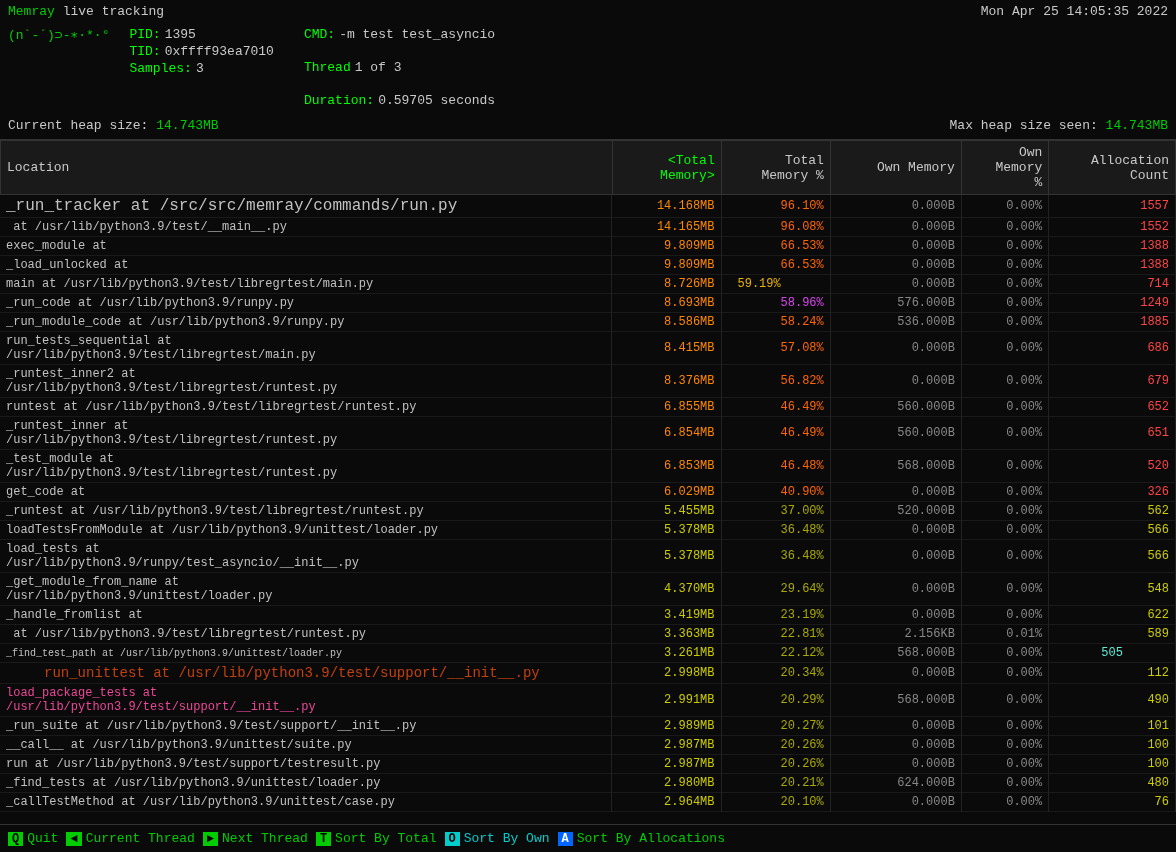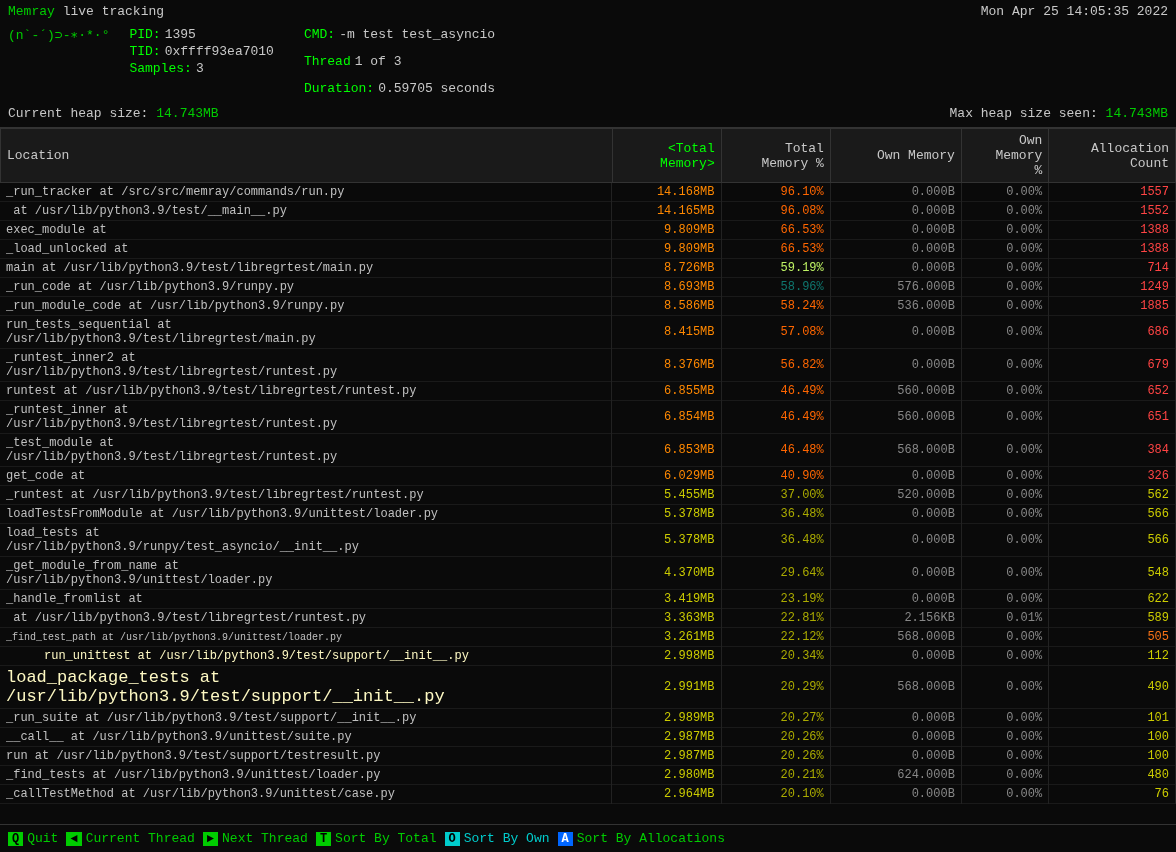--- a/index.html
+++ b/index.html
@@ -38,21 +38,21 @@
       flex-direction: column;
       gap: 2px;
       margin-right: 30px;
     }
     .pid-info .label { color: #00ff00; }
     .pid-info .value { color: #c8c8c8; }
     .pid-row { display: flex; gap: 4px; }
     .cmd-info {
       display: flex;
       flex-direction: column;
-      gap: 12px;
+      gap: 18px;
     }
     .cmd-info .label { color: #00ff00; }
     .cmd-info .value { color: #c8c8c8; }
     .memory-box {
       border: 1px solid #a0a000;
       color: #a0a000;
       padding: 4px 8px;
       margin-left: auto;
       width: 200px;
       min-height: 70px;
@@ -255,21 +255,21 @@
       <colgroup>
         <col style="width:560px">
         <col style="width:100px">
         <col style="width:100px">
         <col style="width:120px">
         <col style="width:80px">
         <col style="width:116px">
       </colgroup>
       <tbody id="table-body">
       <tr>
-    <td style="color:#c0c0c0; font-size:12px; white-space:pre-wrap;">_run_tracker at /src/src/memray/commands/run.py</td>
+    <td style="color:#c0c0c0; font-size:16px; white-space:pre-wrap;">_run_tracker at /src/src/memray/commands/run.py</td>
     <td style="text-align:right; color:#ff8800;">14.168MB</td>
     <td style="text-align:right; color:#ff6600;">96.10%</td>
     <td style="text-align:right; color:#888888;">0.000B</td>
     <td style="text-align:right; color:#888888;">0.00%</td>
     <td style="text-align:right; color:#ff4444;">1557</td>
   </tr>
           <tr>
     <td style="color:#c0c0c0; font-size:12px; white-space:pre-wrap;"><module> at /usr/lib/python3.9/test/__main__.py</module></td>
     <td style="text-align:right; color:#ff8800;">14.165MB</td>
     <td style="text-align:right; color:#ff6600;">96.08%</td>
@@ -289,29 +289,29 @@
     <td style="color:#c0c0c0; font-size:12px; white-space:pre-wrap;">_load_unlocked at <frozen importlib._bootstrap=""></frozen></td>
     <td style="text-align:right; color:#ff8800;">9.809MB</td>
     <td style="text-align:right; color:#ff6600;">66.53%</td>
     <td style="text-align:right; color:#888888;">0.000B</td>
     <td style="text-align:right; color:#888888;">0.00%</td>
     <td style="text-align:right; color:#ff4444;">1388</td>
   </tr>
           <tr>
     <td style="color:#c0c0c0; font-size:12px; white-space:pre-wrap;">main at /usr/lib/python3.9/test/libregrtest/main.py</td>
     <td style="text-align:right; color:#ff8800;">8.726MB</td>
-    <td style="text-align:right; color:#bef264;padding-left:16px;">59.19%</td>
+    <td style="text-align:left; color:#eab308;padding-left:16px;">59.19%</td>
     <td style="text-align:right; color:#888888;">0.000B</td>
     <td style="text-align:right; color:#888888;">0.00%</td>
     <td style="text-align:right; color:#ff4444;">714</td>
   </tr>
           <tr>
     <td style="color:#c0c0c0; font-size:12px; white-space:pre-wrap;">_run_code at /usr/lib/python3.9/runpy.py</td>
     <td style="text-align:right; color:#ff8800;">8.693MB</td>
-    <td style="text-align:right; color:#0f766e;padding-left:8px;">58.96%</td>
+    <td style="text-align:right; color:#d946ef;padding-left:8px;">58.96%</td>
     <td style="text-align:right; color:#888888;">576.000B</td>
     <td style="text-align:right; color:#888888;">0.00%</td>
     <td style="text-align:right; color:#ff4444;">1249</td>
   </tr>
           <tr>
     <td style="color:#c0c0c0; font-size:12px; white-space:pre-wrap;">_run_module_code at /usr/lib/python3.9/runpy.py</td>
     <td style="text-align:right; color:#ff8800;">8.586MB</td>
     <td style="text-align:right; color:#ff6600;">58.24%</td>
     <td style="text-align:right; color:#888888;">536.000B</td>
     <td style="text-align:right; color:#888888;">0.00%</td>
@@ -352,21 +352,21 @@
     <td style="text-align:right; color:#888888;">0.00%</td>
     <td style="text-align:right; color:#ff4444;">651</td>
   </tr>
           <tr>
     <td style="color:#c0c0c0; font-size:12px; white-space:pre-wrap;">_test_module at
 /usr/lib/python3.9/test/libregrtest/runtest.py</td>
     <td style="text-align:right; color:#ff8800;">6.853MB</td>
     <td style="text-align:right; color:#ff6600;">46.48%</td>
     <td style="text-align:right; color:#888888;">568.000B</td>
     <td style="text-align:right; color:#888888;">0.00%</td>
-    <td style="text-align:right; color:#ff4444;">384</td>
+    <td style="text-align:right; color:#ff4444;">520</td>
   </tr>
           <tr>
     <td style="color:#c0c0c0; font-size:12px; white-space:pre-wrap;">get_code at <frozen importlib._bootstrap_external=""></frozen></td>
     <td style="text-align:right; color:#ff8800;">6.029MB</td>
     <td style="text-align:right; color:#ff6600;">40.90%</td>
     <td style="text-align:right; color:#888888;">0.000B</td>
     <td style="text-align:right; color:#888888;">0.00%</td>
     <td style="text-align:right; color:#ff4444;">326</td>
   </tr>
           <tr>
@@ -418,32 +418,32 @@
     <td style="text-align:right; color:#888888;">2.156KB</td>
     <td style="text-align:right; color:#888888;">0.01%</td>
     <td style="text-align:right; color:#cccc00;">589</td>
   </tr>
           <tr>
     <td style="color:#c0c0c0; font-size:10px; white-space:pre-wrap;">_find_test_path at /usr/lib/python3.9/unittest/loader.py</td>
     <td style="text-align:right; color:#cccc00;">3.261MB</td>
     <td style="text-align:right; color:#aaaa00;">22.12%</td>
     <td style="text-align:right; color:#888888;">568.000B</td>
     <td style="text-align:right; color:#888888;">0.00%</td>
-    <td style="text-align:right; color:#f97316;">505</td>
-  </tr>
-          <tr>
-    <td style="color:#fef9c3; font-size:12px; white-space:pre-wrap;padding-left:44px;">run_unittest at /usr/lib/python3.9/test/support/__init__.py</td>
+    <td style="text-align:center; color:#5eead4;">505</td>
+  </tr>
+          <tr>
+    <td style="color:#c2410c; font-size:14px; white-space:pre-wrap;padding-left:44px;">run_unittest at /usr/lib/python3.9/test/support/__init__.py</td>
     <td style="text-align:right; color:#cccc00;">2.998MB</td>
     <td style="text-align:right; color:#aaaa00;">20.34%</td>
     <td style="text-align:right; color:#888888;">0.000B</td>
     <td style="text-align:right; color:#888888;">0.00%</td>
     <td style="text-align:right; color:#cccc00;">112</td>
   </tr>
           <tr>
-    <td style="color:#fef9c3; font-size:17px; white-space:pre-wrap;">load_package_tests at
+    <td style="color:#ec4899; font-size:12px; white-space:pre-wrap;">load_package_tests at
 /usr/lib/python3.9/test/support/__init__.py</td>
     <td style="text-align:right; color:#cccc00;">2.991MB</td>
     <td style="text-align:right; color:#aaaa00;">20.29%</td>
     <td style="text-align:right; color:#888888;">568.000B</td>
     <td style="text-align:right; color:#888888;">0.00%</td>
     <td style="text-align:right; color:#cccc00;">490</td>
   </tr>
           <tr>
     <td style="color:#c0c0c0; font-size:12px; white-space:pre-wrap;">_run_suite at /usr/lib/python3.9/test/support/__init__.py</td>
     <td style="text-align:right; color:#cccc00;">2.989MB</td>

